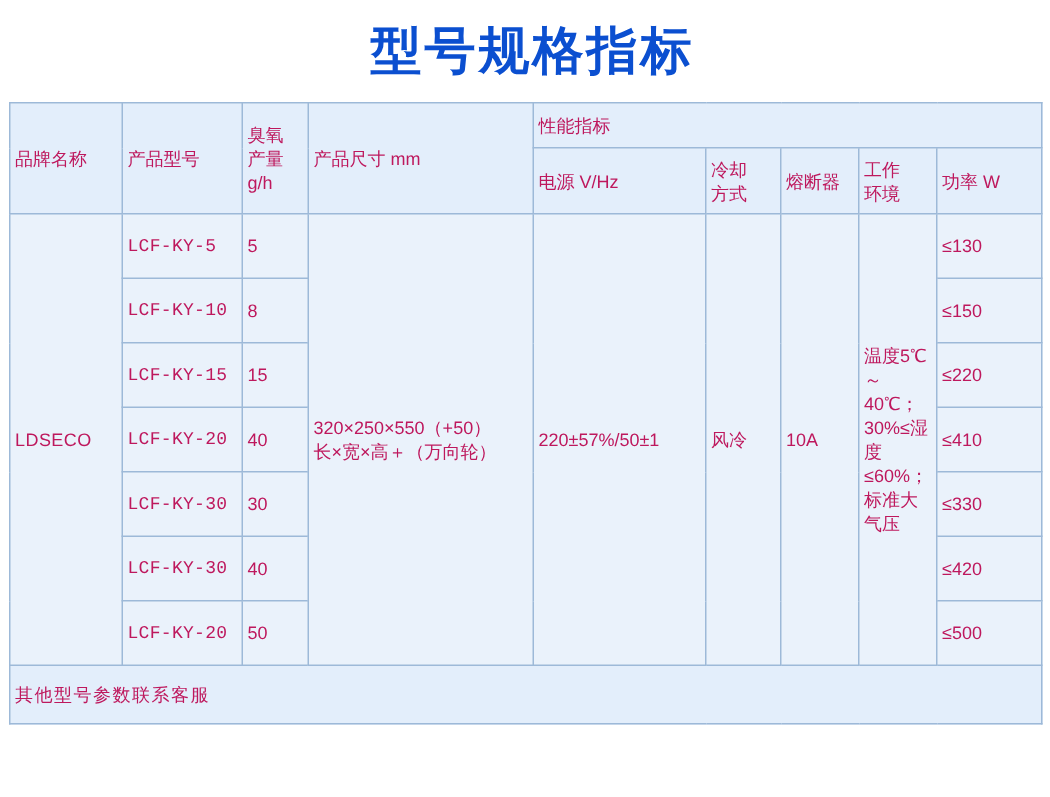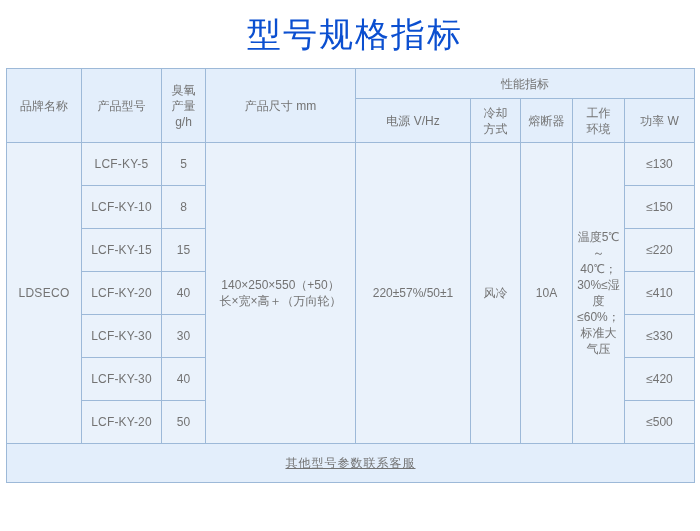--- a/index.html
+++ b/index.html
@@ -18,63 +18,63 @@
     width: 700px;
     height: 531px;
     position: relative;
     background: #ffffff;
     box-sizing: border-box;
   }
   .title {
     text-align: center;
     color: #0b4fd0;
     font-size: 34px;
-    font-weight: normal;
+    font-weight: bold;
     letter-spacing: 2px;
     padding-top: 12px;
     padding-bottom: 12px;
     line-height: 44px;
     margin-left: 10px;
   }
   .table-wrap {
     padding: 0 6px;
   }
   table.spec {
     width: 688px;
     border-collapse: collapse;
     table-layout: fixed;
     background: #eaf2fb;
     border: 1px solid #9db9d8;
   }
   table.spec td, table.spec th {
     border: 1px solid #9db9d8;
-    text-align: center;
     vertical-align: middle;
     font-size: 12px;
     line-height: 16px;
     font-weight: normal;
     padding: 2px 3px;
-    color: #737373;
+    color: #be185d;
   }
   .hdr {
     background: #e3eefb;
     font-size: 12.5px;
     font-weight: normal;
   }
   .hdr-group {
     background: #e3eefb;
     font-size: 13px;
   }
   .brand-cell {
     font-size: 12.5px;
     letter-spacing: 0.3px;
   }
   .model-cell {
     font-size: 12.5px;
     letter-spacing: 0.2px;
+    font-family: Liberation Mono, monospace;
   }
   .size-cell {
     text-align: left;
     padding-left: 10px;
     padding-right: 6px;
     font-size: 12px;
     line-height: 17px;
   }
   .env-cell {
     font-size: 11.5px;
@@ -84,21 +84,20 @@
   .power-cell {
     font-size: 12.5px;
   }
   .footer-row td {
     background: #e3eefb;
     font-size: 14px;
     font-weight: bold;
     letter-spacing: 1px;
     height: 34px;
     color: #111111;
-    text-decoration: underline;
   }
   .row-h {
     height: 43px;
   }
   .hdr-h1 { height: 30px; }
   .hdr-h2 { height: 44px; }
 </style>
 </head>
 <body>
 
@@ -143,21 +142,21 @@
             <div>环境</div>
           </td>
           <td class="hdr">功率 W</td>
         </tr>
 
         <tr class="row-h">
           <td class="brand-cell" rowspan="7">LDSECO</td>
           <td class="model-cell">LCF-KY-5</td>
           <td>5</td>
           <td class="size-cell" rowspan="7">
-            <div>140×250×550（+50）</div>
+            <div>320×250×550（+50）</div>
             <div>长×宽×高＋（万向轮）</div>
           </td>
           <td rowspan="7">220±57%/50±1</td>
           <td rowspan="7">风冷</td>
           <td rowspan="7">10A</td>
           <td class="env-cell" rowspan="7">温度5℃～40℃；30%≤湿度≤60%；标准大气压</td>
           <td class="power-cell">≤130</td>
         </tr>
         <tr class="row-h">
           <td class="model-cell">LCF-KY-10</td>

